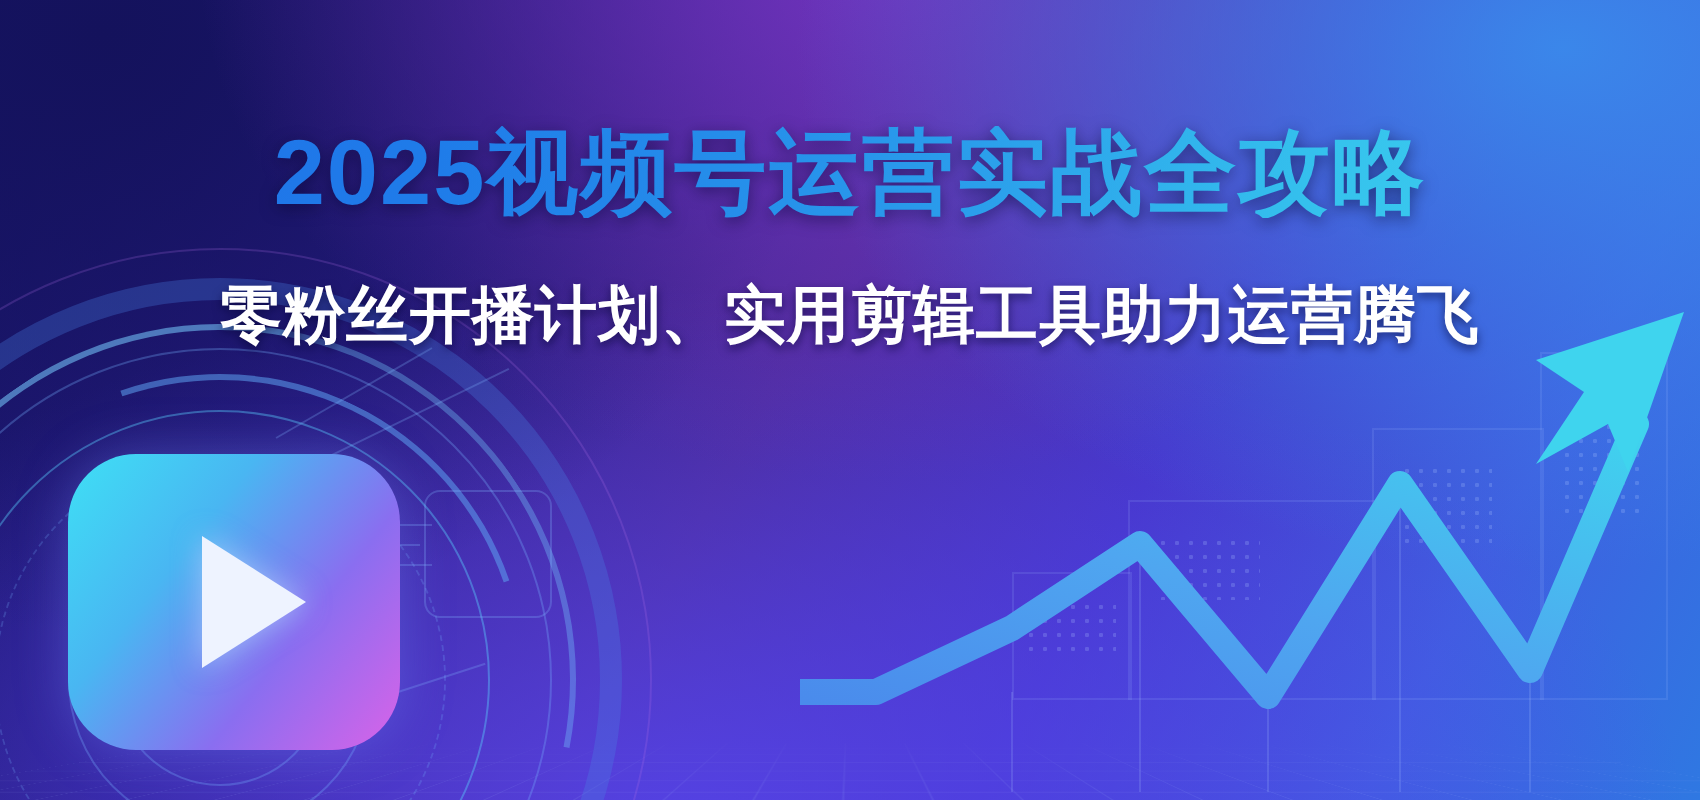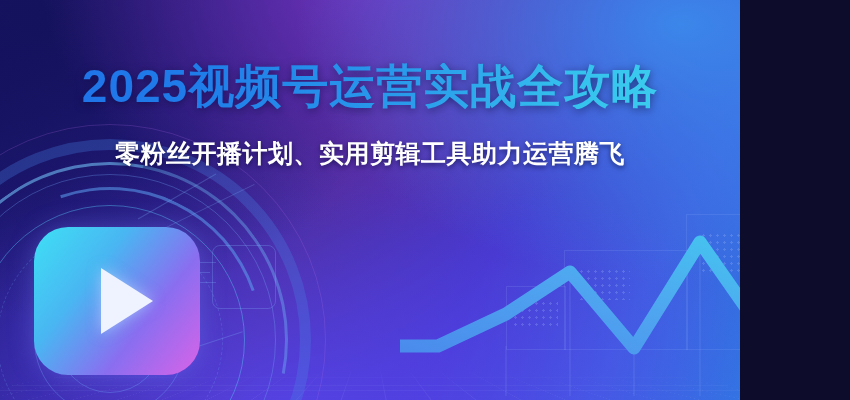--- a/index.html
+++ b/index.html
@@ -2,21 +2,21 @@
 <html><head>
 <meta charset="utf-8">
 <style>
   html, body {
     margin: 0;
     padding: 0;
     background: #0d0d2b;
   }
   #banner {
     position: relative;
-    width: 740px;
+    width: 850px;
     height: 400px;
     overflow: hidden;
     font-family: "Liberation Sans", "DejaVu Sans", sans-serif;
     background:
       radial-gradient(ellipse 620px 420px at 92% 6%,  rgba(58,140,236,0.92) 0%, rgba(58,140,236,0.0) 62%),
       radial-gradient(ellipse 520px 400px at 52% -6%, rgba(116,52,192,0.95) 0%, rgba(116,52,192,0.0) 66%),
       radial-gradient(ellipse 520px 430px at 6% 4%,   rgba(20,18,92,1.0)   0%, rgba(20,18,92,0.0)   70%),
       radial-gradient(ellipse 700px 380px at 40% 104%, rgba(86,70,240,0.85) 0%, rgba(86,70,240,0.0) 72%),
       linear-gradient(118deg, #161468 0%, #2a1d86 26%, #4b2a96 46%, #4536c8 66%, #3f5fe0 84%, #2f78e2 100%);
   }
@@ -128,21 +128,21 @@
     color: transparent;
     -webkit-text-fill-color: transparent;
     filter: drop-shadow(0 2px 4px rgba(5,5,50,0.55));
     white-space: nowrap;
   }
   .subtitle {
     position: absolute;
     left: 0; right: 0;
     top: 137px;
     text-align: center;
-    font-size: 25px;
+    font-size: 31px;
     font-weight: 700;
     letter-spacing: 0.5px;
     color: #ffffff;
     text-shadow: 0 2px 5px rgba(5,5,50,0.6);
     white-space: nowrap;
   }
 </style>
 </head>
 <body>
 

